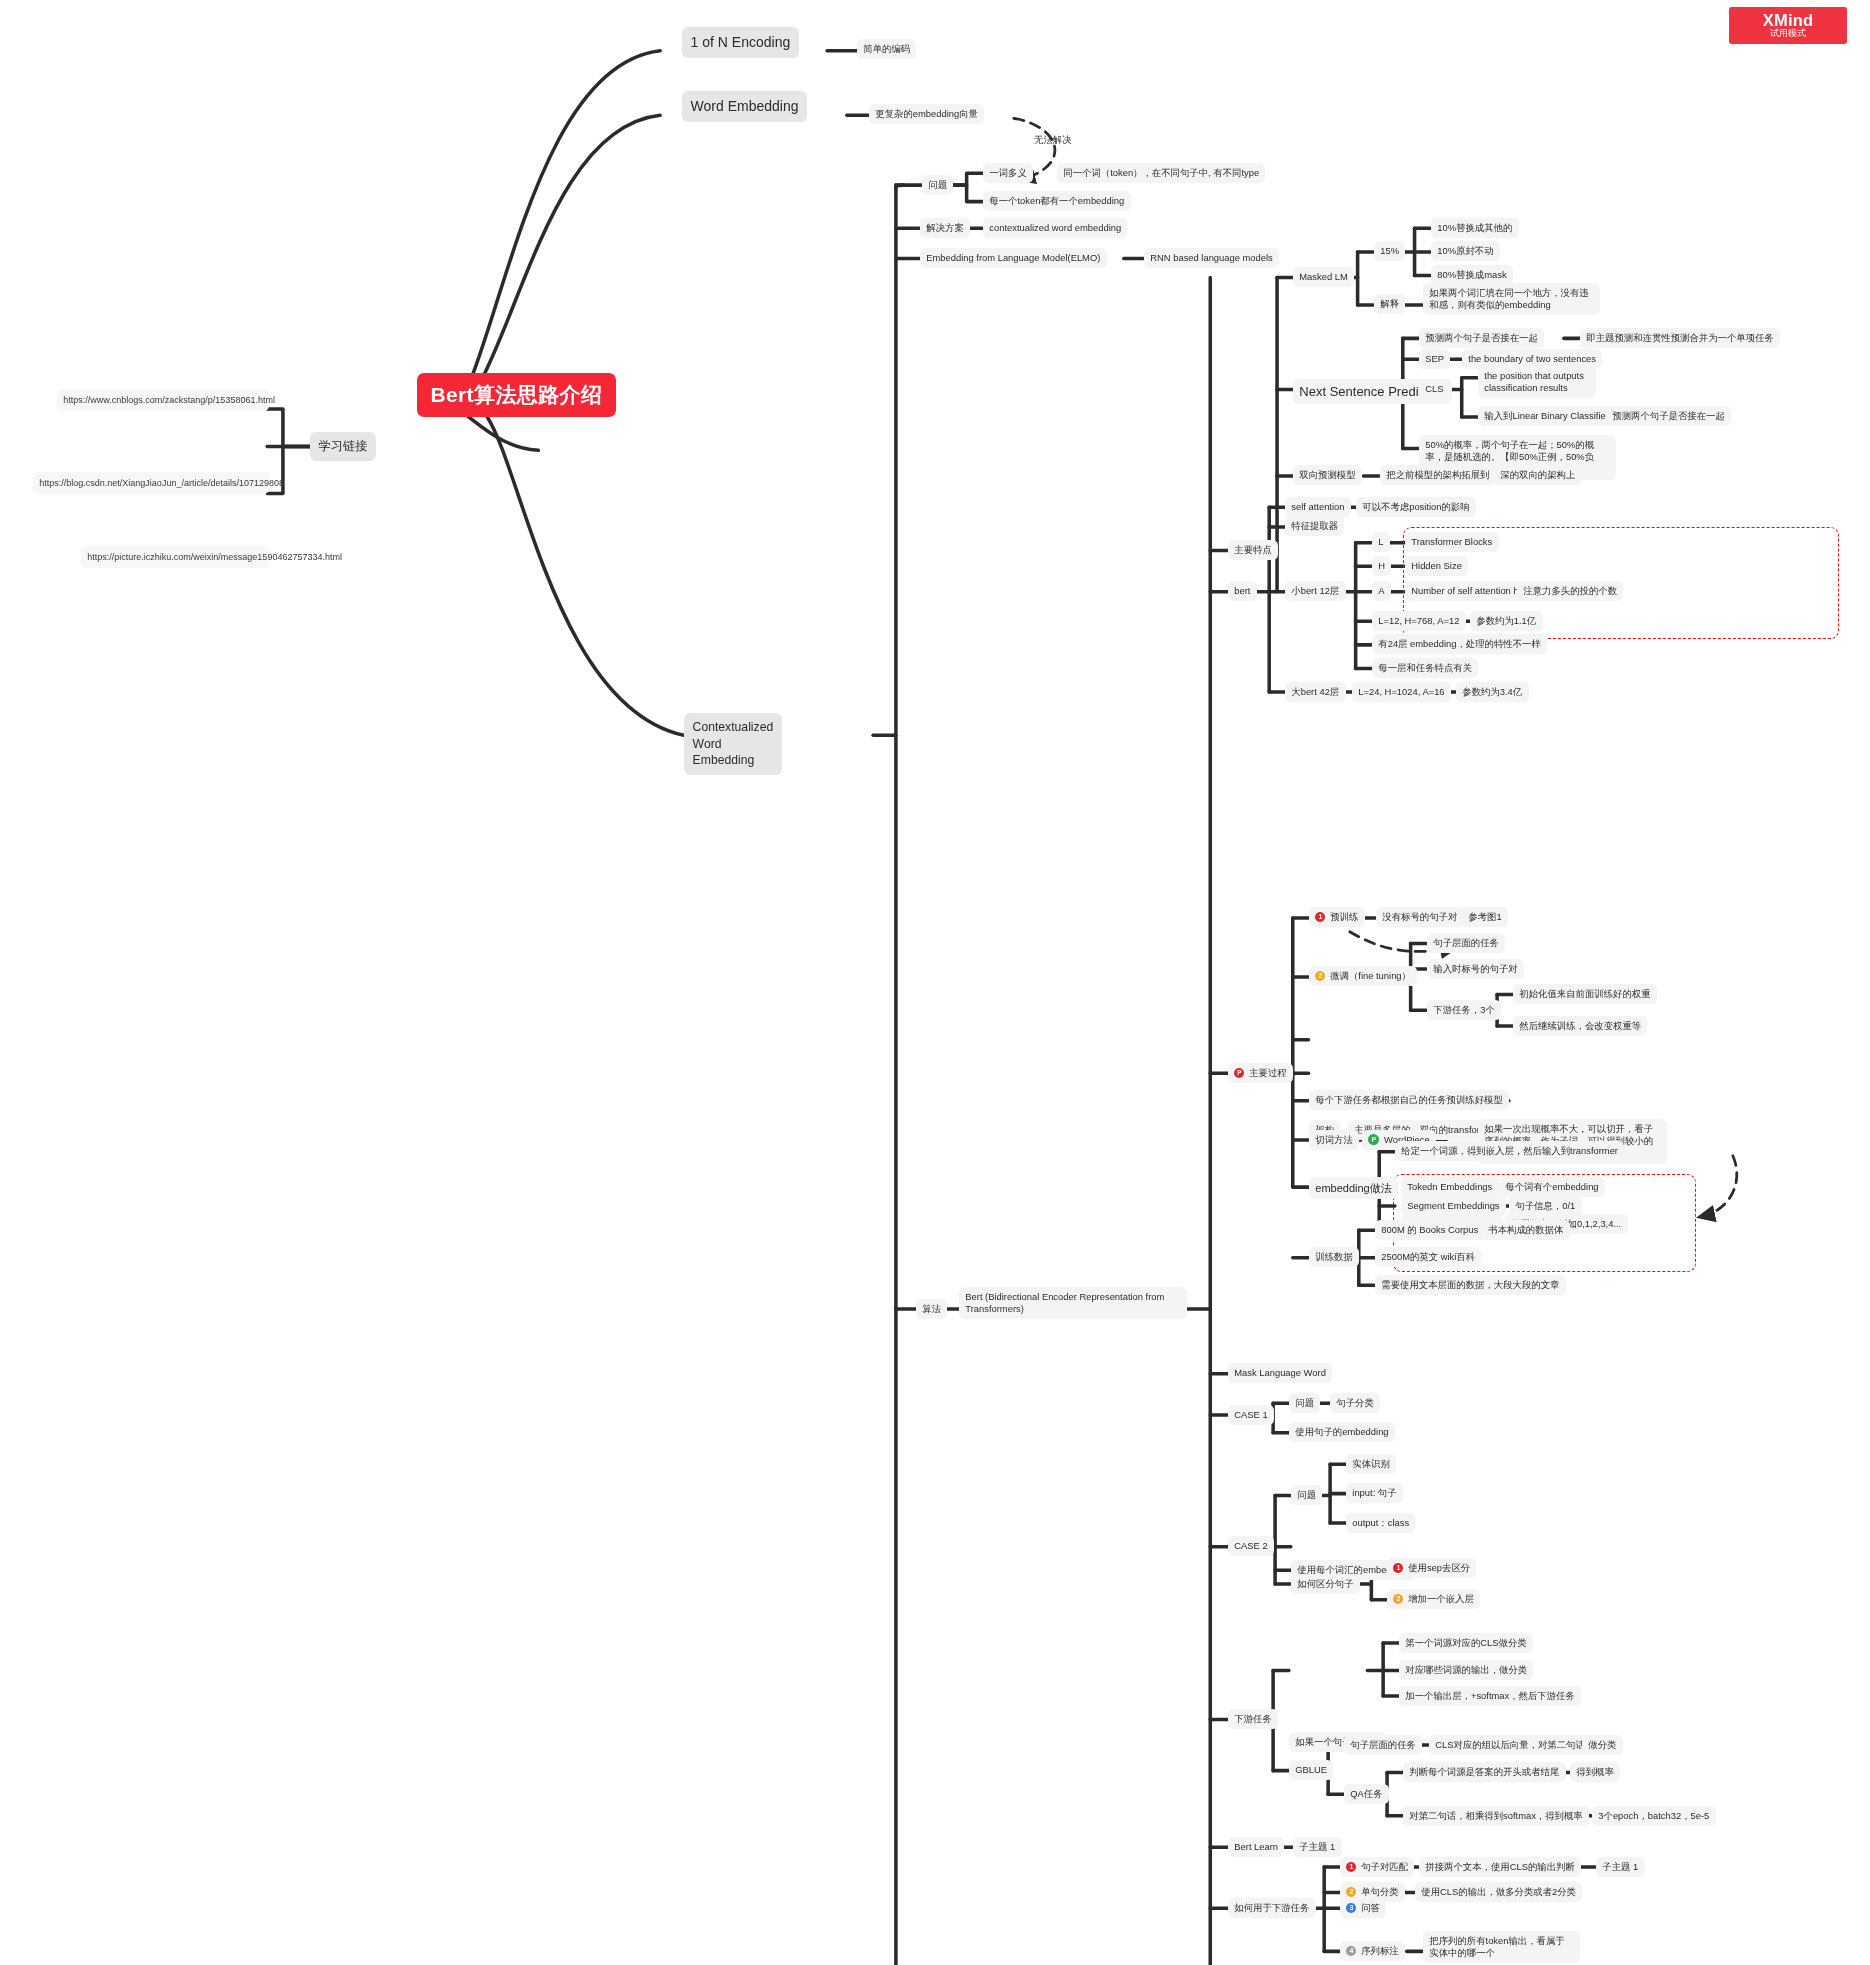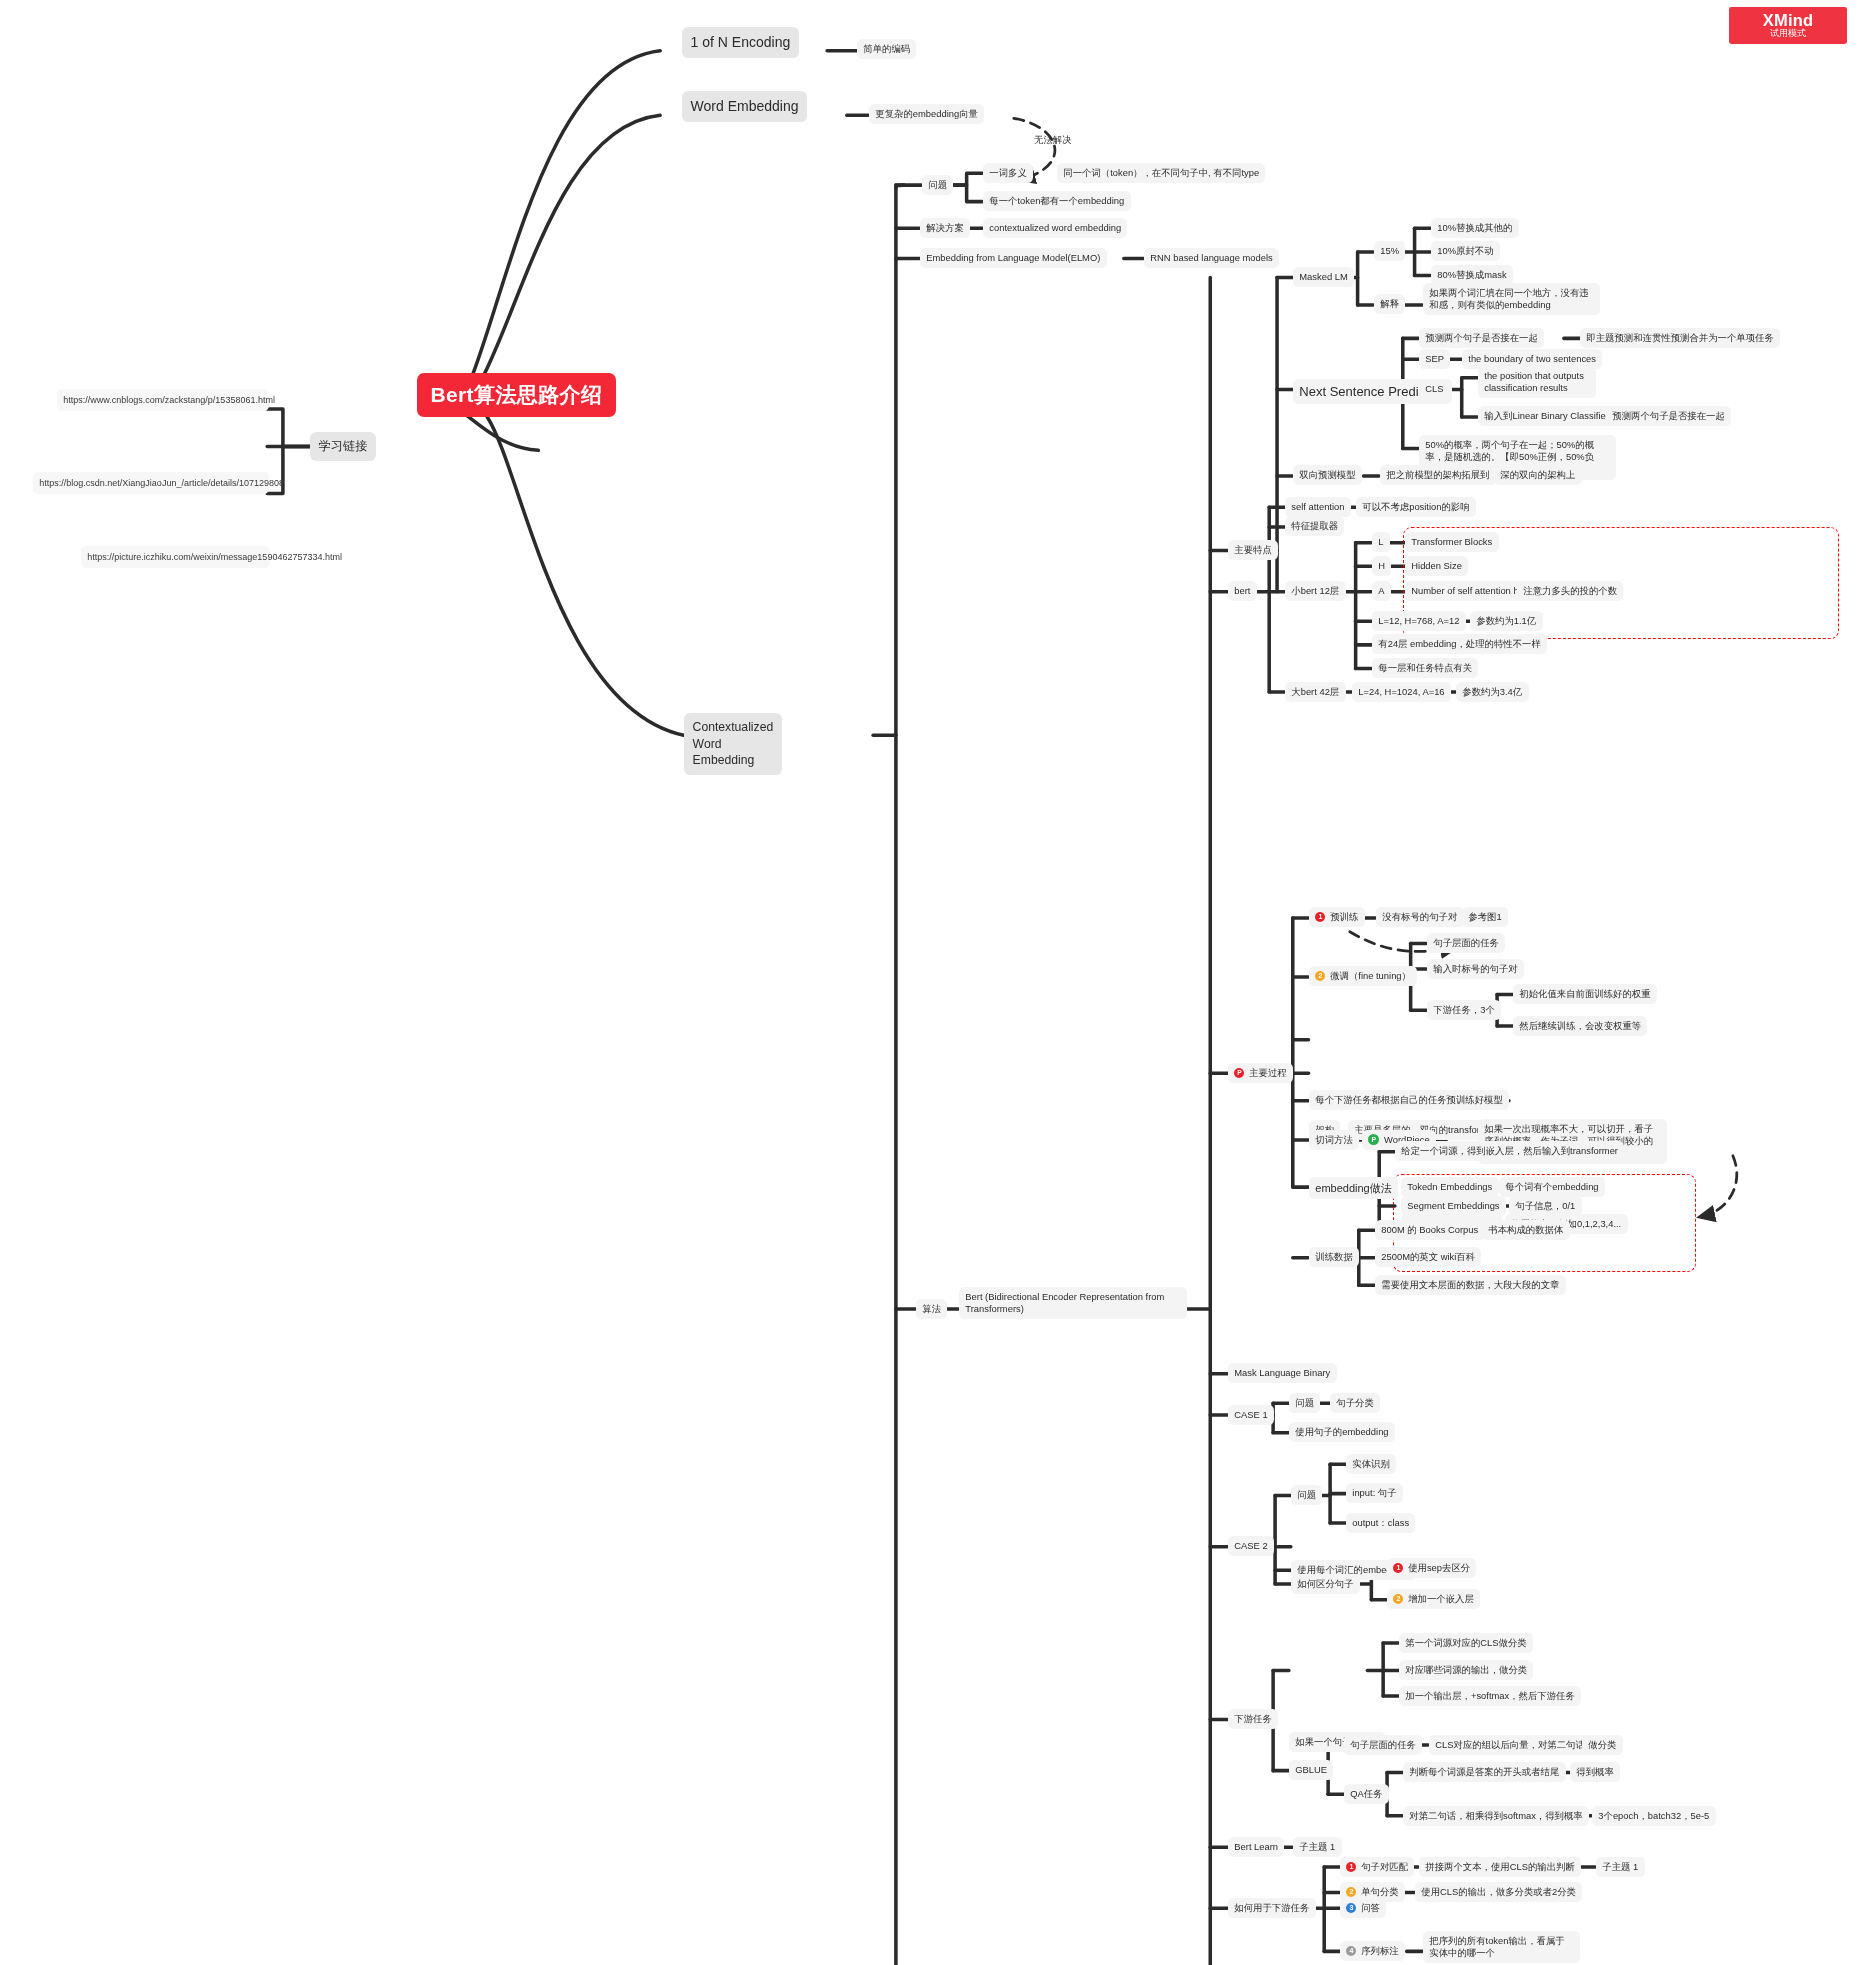--- a/index.html
+++ b/index.html
@@ -524,21 +524,21 @@
   <div class="node" style="left:1509px; top:1196px; font-size:9.4px;">句子信息，0/1</div>
   <div class="node" style="left:1401px; top:1214px; font-size:9.4px;">Position Embeddings</div>
   <div class="node" style="left:1505px; top:1214px; font-size:9.4px;">位置信息，例如0,1,2,3,4...</div>
 
   <div class="node" style="left:1309px; top:1247px; font-size:9.4px;">训练数据</div>
   <div class="node" style="left:1375px; top:1220px; font-size:9.4px;">800M 的 Books Corpus</div>
   <div class="node" style="left:1482px; top:1220px; font-size:9.4px;">书本构成的数据体</div>
   <div class="node" style="left:1375px; top:1247px; font-size:9.4px;">2500M的英文 wiki百科</div>
   <div class="node" style="left:1375px; top:1275px; font-size:9.4px;">需要使用文本层面的数据，大段大段的文章</div>
 
-  <div class="node" style="left:1228px; top:1363px; font-size:9.4px;">Mask Language Binary</div>
+  <div class="node" style="left:1228px; top:1363px; font-size:9.4px;">Mask Language Word</div>
 
   <div class="node" style="left:1228px; top:1405px; font-size:9.4px;">CASE 1</div>
   <div class="node" style="left:1289px; top:1393px; font-size:9.4px;">问题</div>
   <div class="node" style="left:1330px; top:1393px; font-size:9.4px;">句子分类</div>
   <div class="node" style="left:1289px; top:1422px; font-size:9.4px;">使用句子的embedding</div>
 
   <div class="node" style="left:1228px; top:1536px; font-size:9.4px;">CASE 2</div>
   <div class="node" style="left:1291px; top:1485px; font-size:9.4px;">问题</div>
   <div class="node" style="left:1346px; top:1454px; font-size:9.4px;">实体识别</div>
   <div class="node" style="left:1346px; top:1483px; font-size:9.4px;">input: 句子</div>

